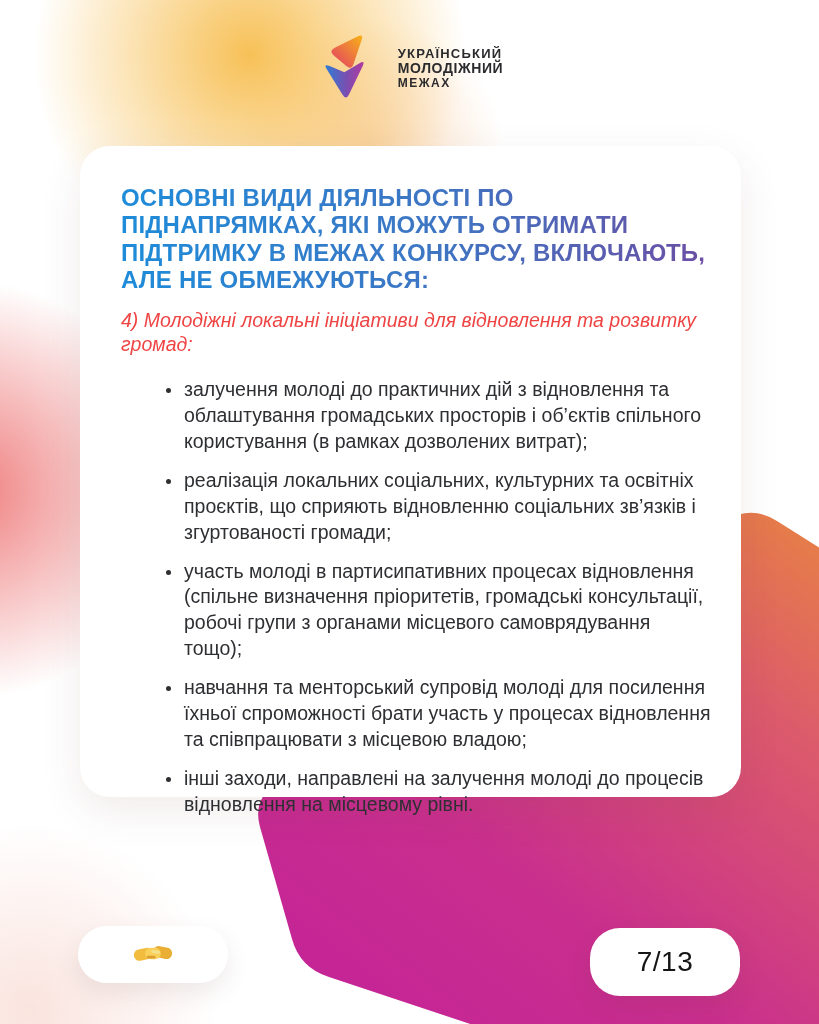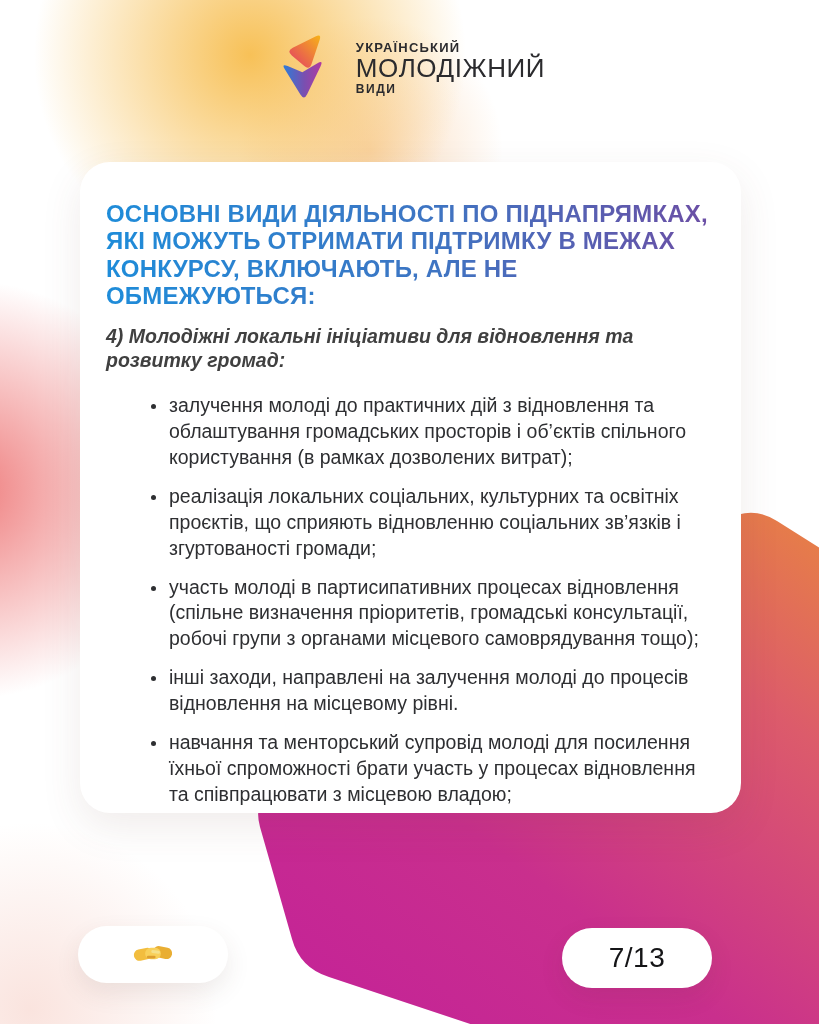--- a/index.html
+++ b/index.html
@@ -16,57 +16,57 @@
   .bg-shape{position:absolute;left:0;top:0;z-index:0;}
   .stop-magenta{stop-color:var(--shape-magenta);}
   .stop-pink{stop-color:var(--shape-pink);}
   .stop-orange{stop-color:var(--shape-orange);}
   .stop-yellow{stop-color:var(--shape-yellow);}
 
   
   .logo{position:absolute;top:26px;left:0;width:819px;display:flex;justify-content:center;align-items:center;gap:20px;z-index:3;}
   .logo-text{display:flex;flex-direction:column;color:#2b2b2e;}
   .logo-line1{font-size:13px;font-weight:700;letter-spacing:1.2px;}
-  .logo-line2{font-size:26px;font-weight:400;letter-spacing:0.6px;line-height:1.05;}
+  .logo-line2{font-size:14px;font-weight:700;letter-spacing:0.6px;line-height:1.05;}
   .logo-line3{font-size:12px;font-weight:700;letter-spacing:1.5px;}
 
   
   .card{
-    position:absolute;left:80px;top:162px;width:661px;height:651px;z-index:2;
+    position:absolute;left:80px;top:146px;width:661px;height:651px;z-index:2;
     background:#ffffff;border-radius:30px;box-sizing:border-box;
-    padding:38px 28px 0 26px;
+    padding:38px 28px 0 41px;
     box-shadow:0 14px 40px rgba(110,70,60,0.10);
   }
   .card-heading{
     font-size:24px;font-weight:800;line-height:1.14;letter-spacing:0.2px;
     text-transform:uppercase;
     background:linear-gradient(90deg,var(--heading-blue) 0%, #3f74c2 55%, var(--heading-purple) 100%);
     -webkit-background-clip:text;background-clip:text;
     -webkit-text-fill-color:transparent;color:transparent;
   }
   .card-subtitle{
-    margin-top:16px;font-size:19.5px;font-weight:700;font-style:italic;
-    line-height:1.22;color:#404040;
+    margin-top:16px;font-size:19.5px;font-weight:400;font-style:italic;
+    line-height:1.22;color:#ef4444;
   }
   .card-bullets{margin:20px 0 0 0;padding:0 0 0 34px;list-style:none;}
   .card-bullets li{
     position:relative;margin-bottom:13px;font-size:19.5px;line-height:1.33;color:#2e2f32;margin-left:29px;
   }
   .card-bullets li::before{
     content:"";position:absolute;left:-18px;top:11px;width:5px;height:5px;border-radius:50%;background:#2e2f32;
   }
 
   
   .pill{
     position:absolute;z-index:3;background:#ffffff;border-radius:30px;
     display:flex;align-items:center;justify-content:center;
     box-shadow:0 10px 24px rgba(90,60,50,0.10);
   }
   .pill-emoji{left:78px;top:926px;width:150px;height:57px;}
-  .pill-page{left:562px;top:928px;width:150px;height:60px;}
+  .pill-page{left:590px;top:928px;width:150px;height:68px;}
   .page-num{font-size:28px;color:#151517;letter-spacing:0.5px;}
 </style>
 </head>
 <body>
 
 <svg class="bg-shape" width="819" height="1024" viewBox="0 0 819 1024" aria-hidden="true">
   <defs>
     <linearGradient id="bigGrad" x1="0" y1="1" x2="1" y2="0">
       <stop offset="0" class="stop-magenta"></stop>
       <stop offset="0.40" class="stop-pink"></stop>
@@ -93,33 +93,33 @@
             <stop offset="1" stop-color="#b13aa2"></stop>
         </linearGradient>
       </defs>
       <path fill="url(#pickTop)" d="M 51.5,15.6 L 42.5,42.4 Q 40,50 33.9,44.8 L 20.1,33.2 Q 14,28 21.2,24.4 L 46.8,11.6 Q 54,8 51.5,15.6 Z"></path>
       <path fill="url(#pickBottom)" d="M 15.4,45.1 L 32,52 L 49.1,42 Q 56,38 52.6,45.2 L 37.4,76.8 Q 34,84 29.8,77.2 L 12.2,48.8 Q 8,42 15.4,45.1 Z"></path>
     </svg>
   </span>
   <span class="logo-text">
     <span class="logo-line1">УКРАЇНСЬКИЙ</span>
     <span class="logo-line2">МОЛОДІЖНИЙ</span>
-    <span class="logo-line3">ВИДИ</span>
+    <span class="logo-line3">МЕЖАХ</span>
   </span>
 </div>
 
 <div class="card">
   <div class="card-heading">ОСНОВНІ ВИДИ ДІЯЛЬНОСТІ ПО ПІДНАПРЯМКАХ, ЯКІ МОЖУТЬ ОТРИМАТИ ПІДТРИМКУ В МЕЖАХ КОНКУРСУ, ВКЛЮЧАЮТЬ, АЛЕ НЕ ОБМЕЖУЮТЬСЯ:</div>
   <div class="card-subtitle">4) Молодіжні локальні ініціативи для відновлення та розвитку громад:</div>
   <ul class="card-bullets">
     <li>залучення молоді до практичних дій з відновлення та облаштування громадських просторів і об’єктів спільного користування (в рамках дозволених витрат);</li>
     <li>реалізація локальних соціальних, культурних та освітніх проєктів, що сприяють відновленню соціальних зв’язків і згуртованості громади;</li>
     <li>участь молоді в партисипативних процесах відновлення (спільне визначення пріоритетів, громадські консультації, робочі групи з органами місцевого самоврядування тощо);</li>
+    <li>навчання та менторський супровід молоді для посилення їхньої спроможності брати участь у процесах відновлення та співпрацювати з місцевою владою;</li>
     <li>інші заходи, направлені на залучення молоді до процесів відновлення на місцевому рівні.</li>
-    <li>навчання та менторський супровід молоді для посилення їхньої спроможності брати участь у процесах відновлення та співпрацювати з місцевою владою;</li>
   </ul>
 </div>
 
 <div class="pill pill-emoji">
   <span>
     <svg width="42" height="28" viewBox="0 0 48 30" aria-hidden="true">
       <rect x="2" y="10" width="22" height="13" rx="6.5" fill="#f2bd3e" transform="rotate(-12 13 16.5)"></rect>
       <rect x="24" y="8" width="22" height="13" rx="6.5" fill="#e9ae33" transform="rotate(12 35 14.5)"></rect>
       <rect x="15" y="9" width="18" height="13" rx="6.5" fill="#f8d05a"></rect>
       <rect x="17" y="18" width="10" height="3.4" rx="1.7" fill="#dc9e30"></rect>

